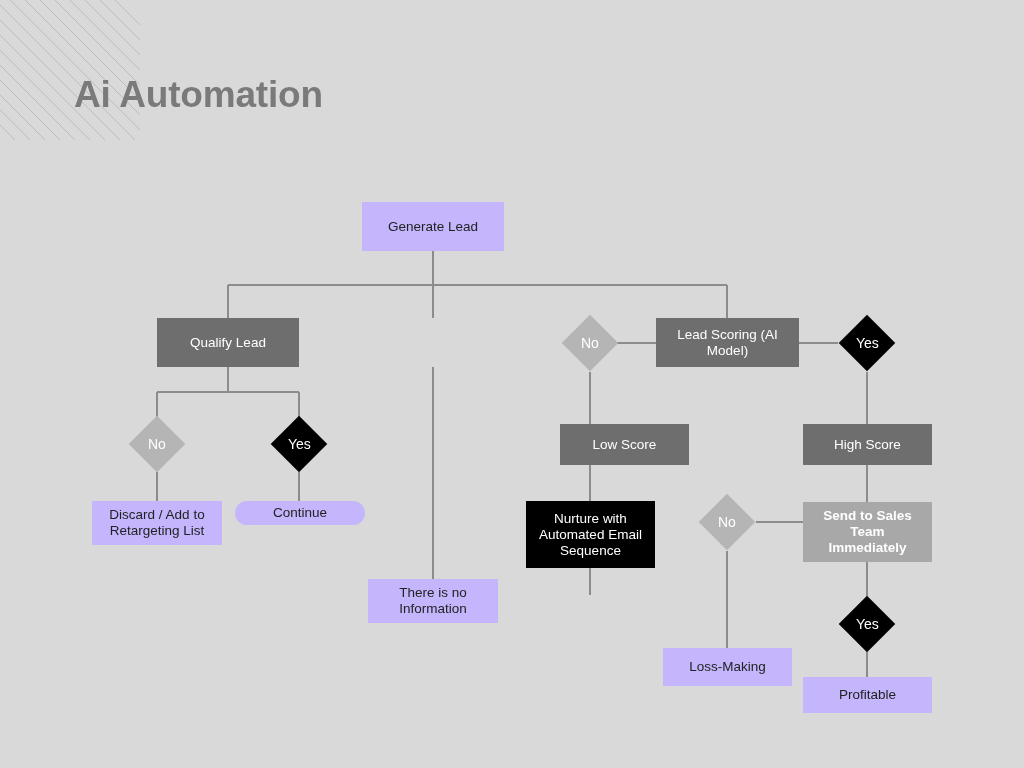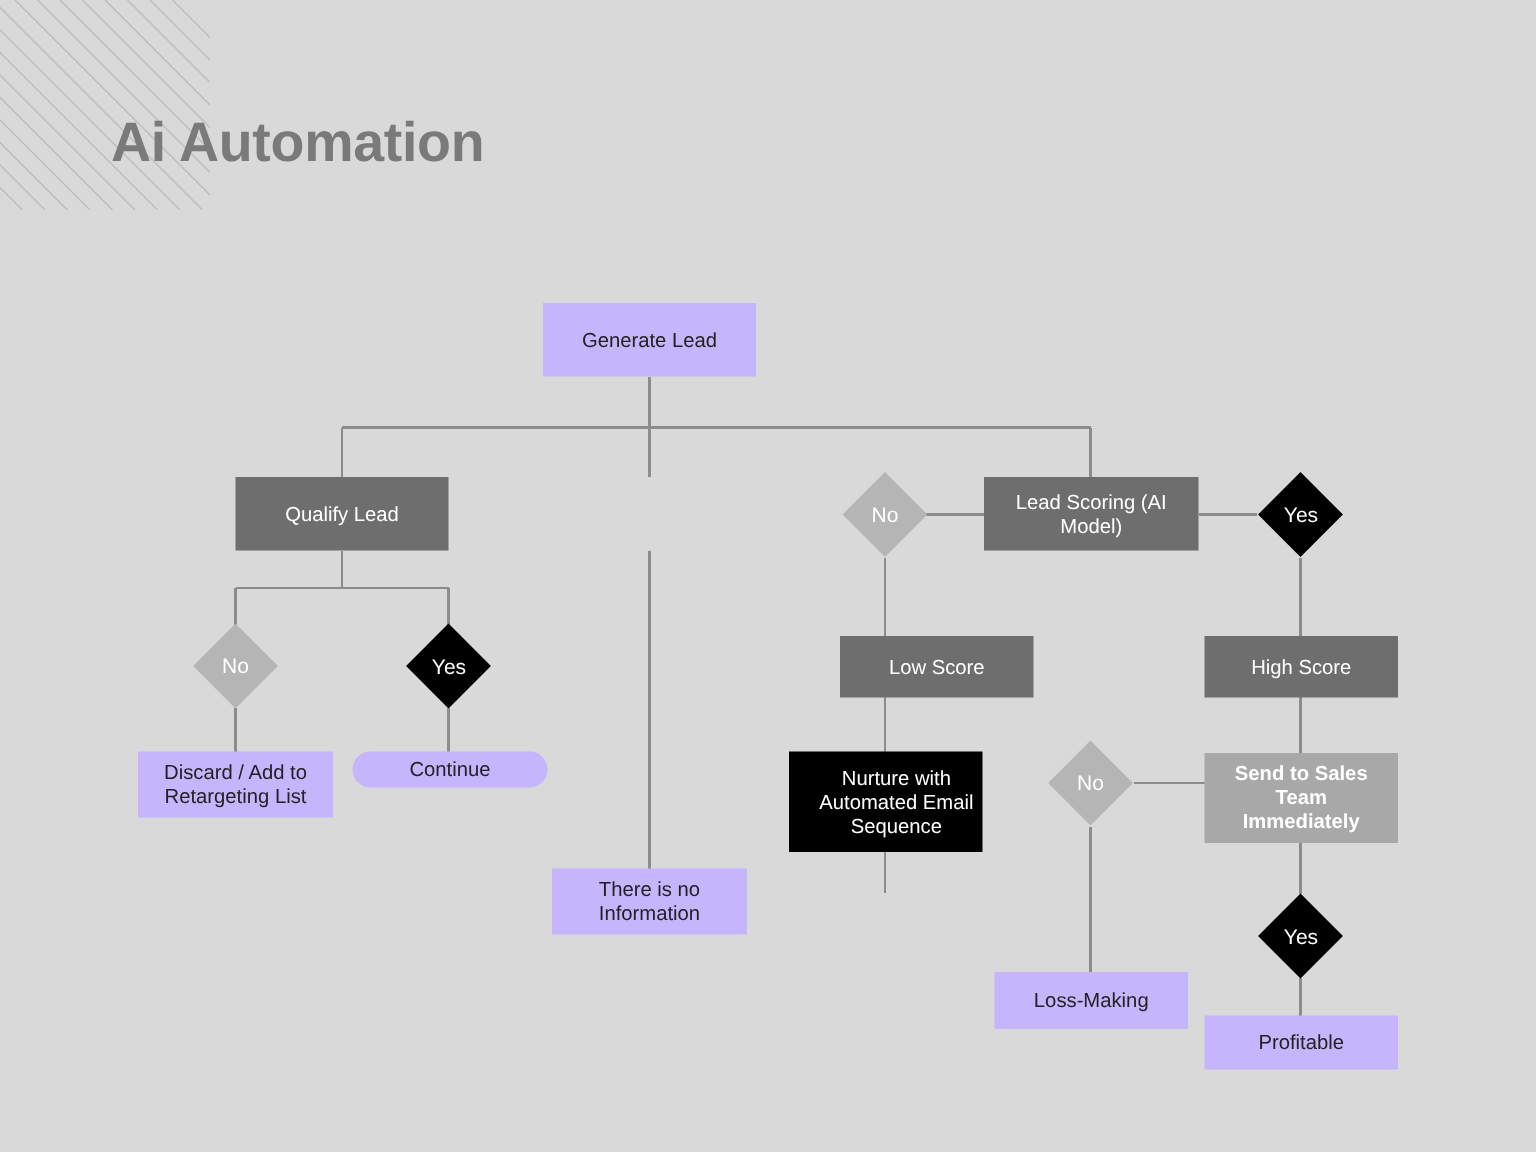--- a/index.html
+++ b/index.html
@@ -77,21 +77,20 @@
     color: #ffffff;
   }
   .node.box-gray-light {
     background: #a8a8a8;
     color: #ffffff;
     font-weight: bold;
   }
   .node.box-black {
     background: #000000;
     color: #ffffff;
-    justify-content: flex-end;
   }
 
   
   .diamond {
     position: absolute;
     display: flex;
     align-items: center;
     justify-content: center;
     font-size: 14px;
     color: #ffffff;

